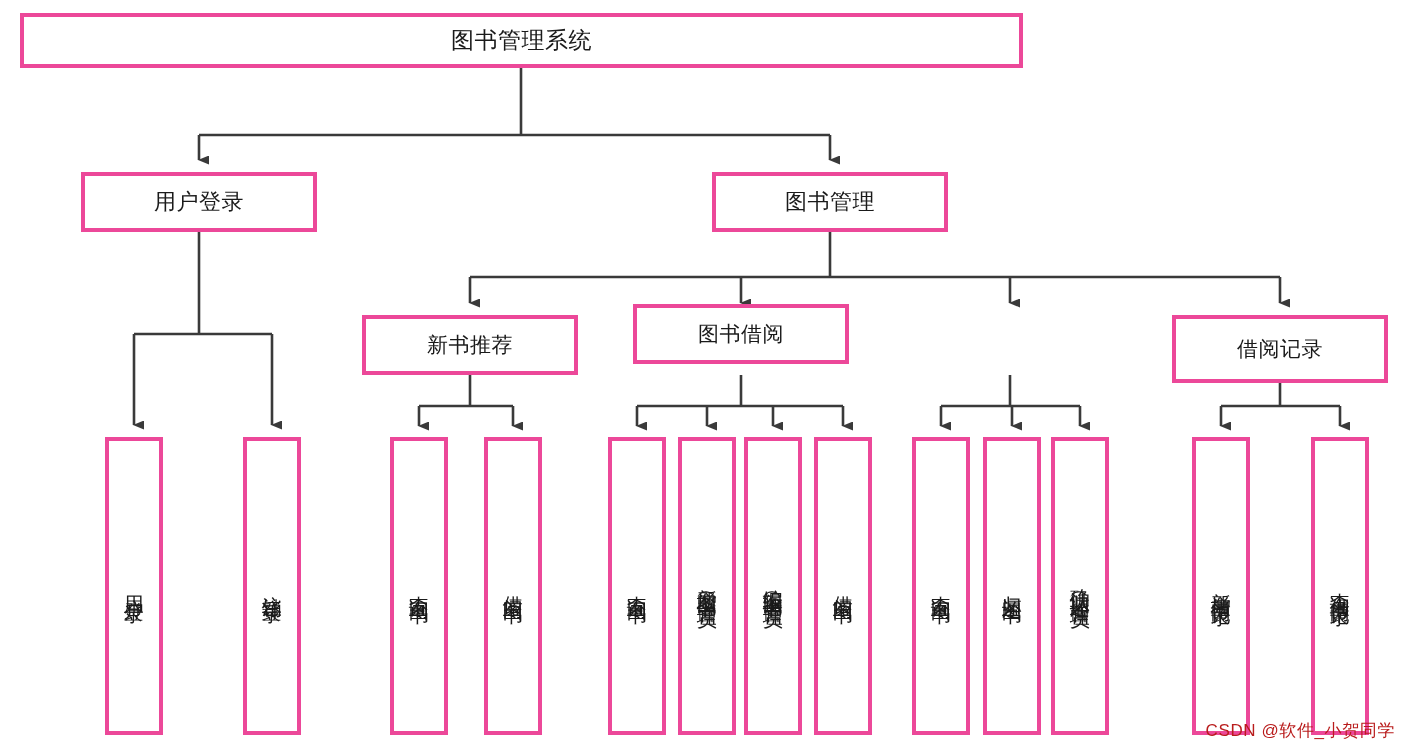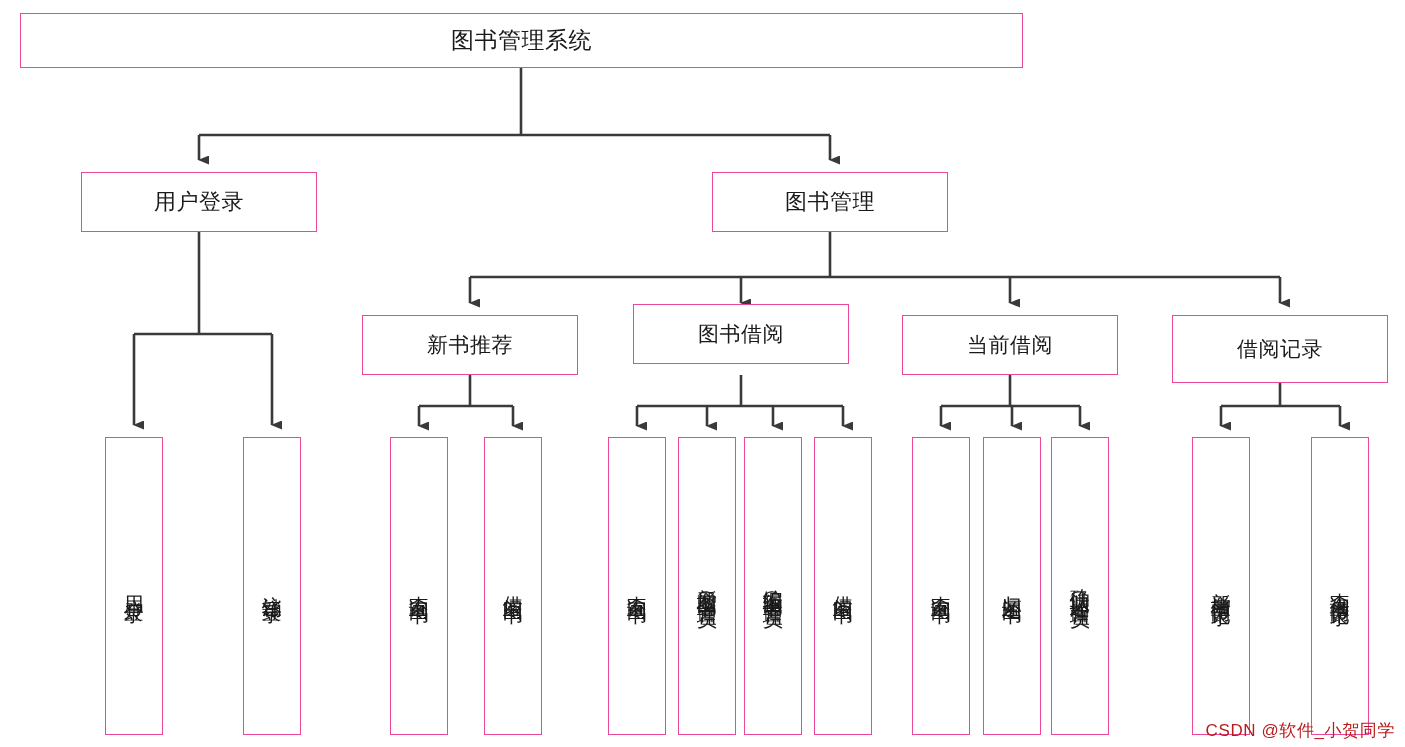--- a/index.html
+++ b/index.html
@@ -23,21 +23,21 @@
     top: 0;
     left: 0;
     width: 1405px;
     height: 747px;
     display: block;
   }
   .node-box {
     position: absolute;
     box-sizing: border-box;
     background: #ffffff;
-    border: 1px solid #ec4899;
+    border: 4px solid #ec4899;
     display: flex;
     align-items: center;
     justify-content: center;
     color: #1a1a1a;
   }
   .node-label {
     display: block;
     text-align: center;
     line-height: 1.12;
     letter-spacing: 0.5px;
@@ -131,23 +131,20 @@
   <div class="node-box level-1" style="left:712px; top:172px; width:236px; height:60px;">
     <span class="node-label">图书管理</span>
   </div>
 
   <div class="node-box level-2" style="left:362px; top:315px; width:216px; height:60px;">
     <span class="node-label">新书推荐</span>
   </div>
   <div class="node-box level-2" style="left:633px; top:304px; width:216px; height:60px;">
     <span class="node-label">图书借阅</span>
   </div>
-  <div class="node-box level-2" style="left:902px; top:315px; width:216px; height:60px;">
-    <span class="node-label">当前借阅</span>
-  </div>
   <div class="node-box level-2" style="left:1172px; top:315px; width:216px; height:68px;">
     <span class="node-label">借阅记录</span>
   </div>
 
   <div class="node-box level-3" style="left:105px; top:437px; width:58px; height:298px;">
     <span class="node-label">用户登录</span>
   </div>
   <div class="node-box level-3" style="left:243px; top:437px; width:58px; height:298px;">
     <span class="node-label">注销登录</span>
   </div>

